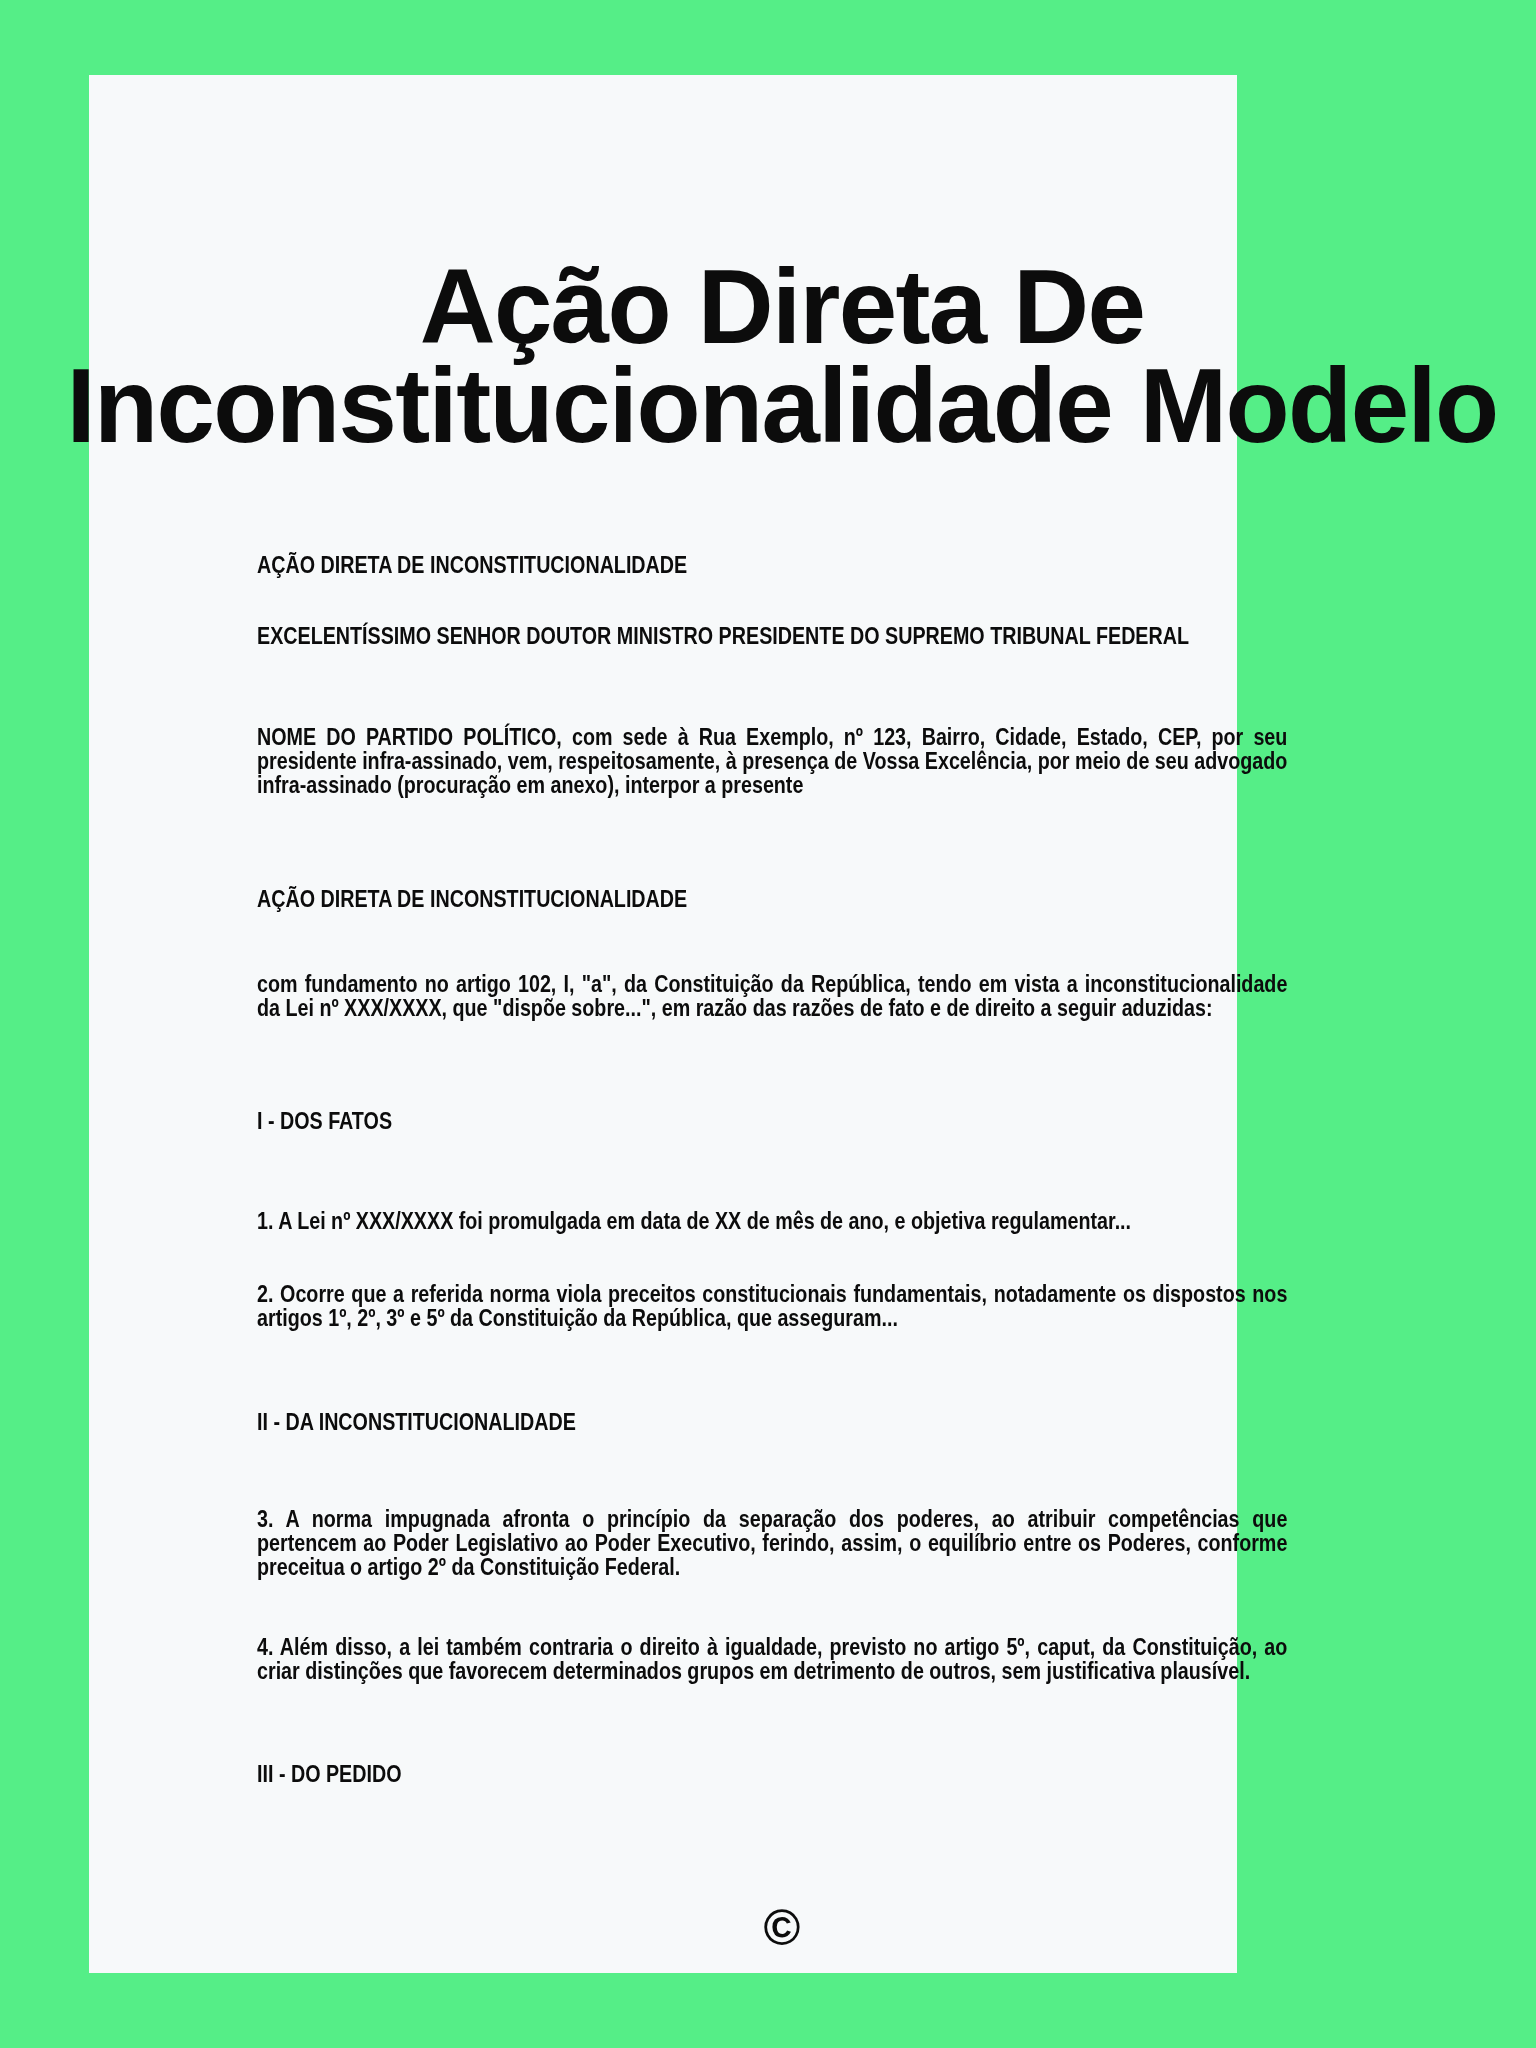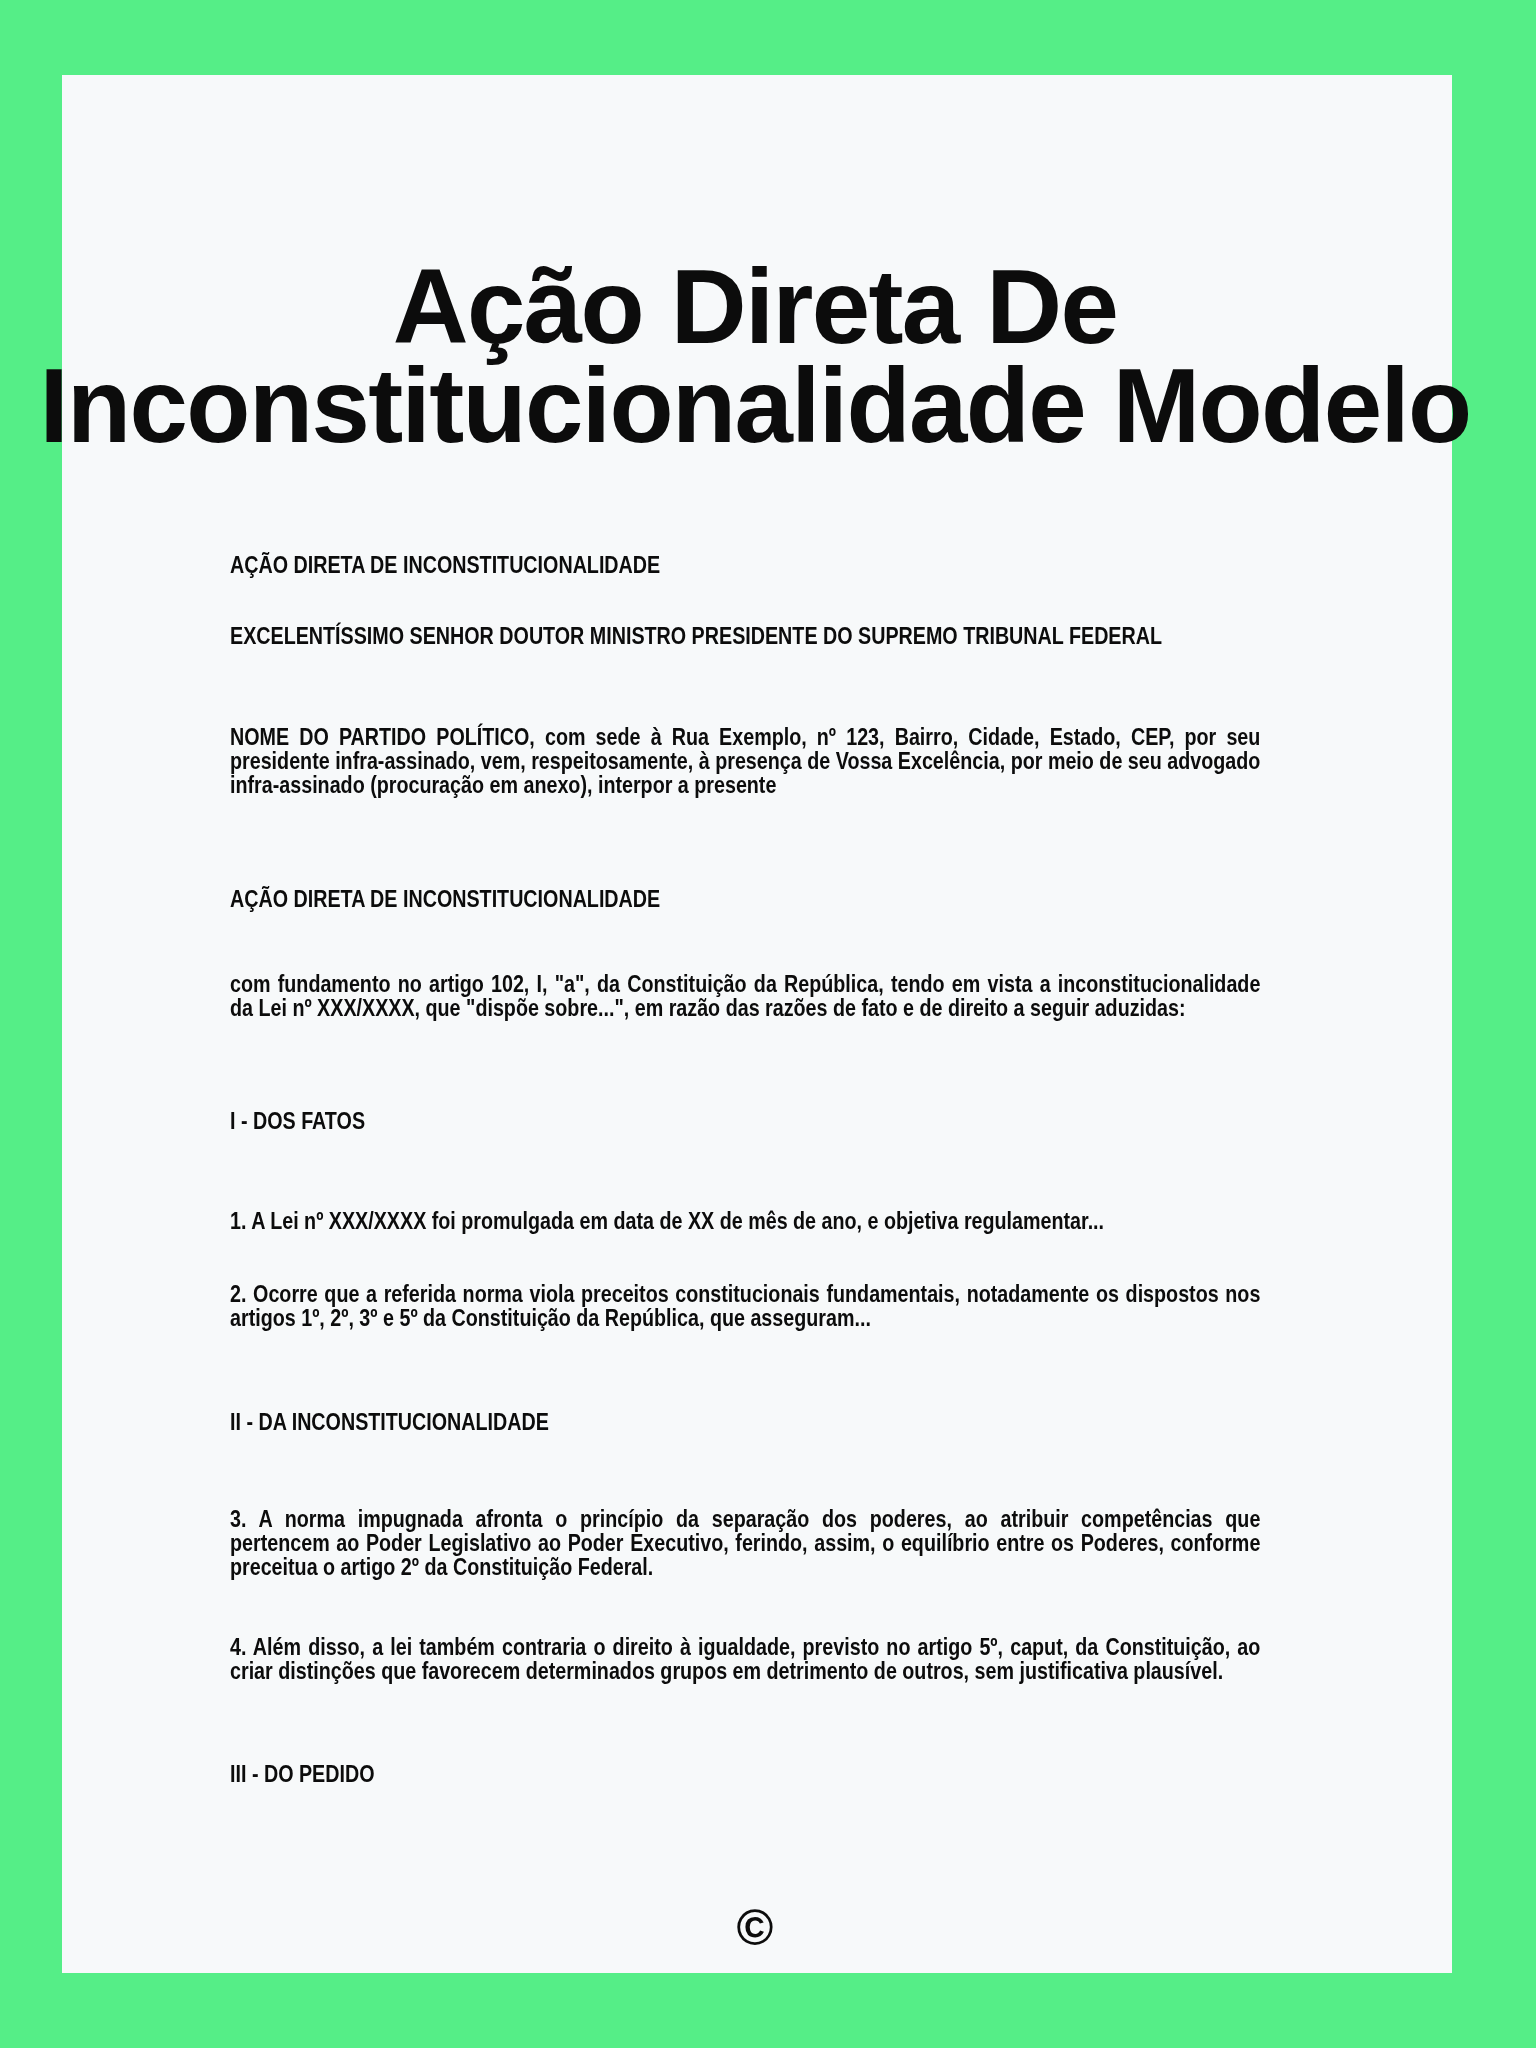--- a/index.html
+++ b/index.html
@@ -10,23 +10,23 @@
   .canvas {
     position: relative;
     width: 1536px;
     height: 2048px;
     background: #55ee87;
     overflow: hidden;
     font-family: "Liberation Sans", "DejaVu Sans", sans-serif;
   }
   .sheet {
     position: absolute;
-    left: 62px;
+    left: 89px;
     top: 75px;
-    width: 1390px;
+    width: 1148px;
     height: 1898px;
     background: #f7f9fa;
   }
   .doc-title {
     position: absolute;
     left: -75px;            
     top: 182px;
     width: 1536px;
     text-align: center;
     font-weight: bold;

